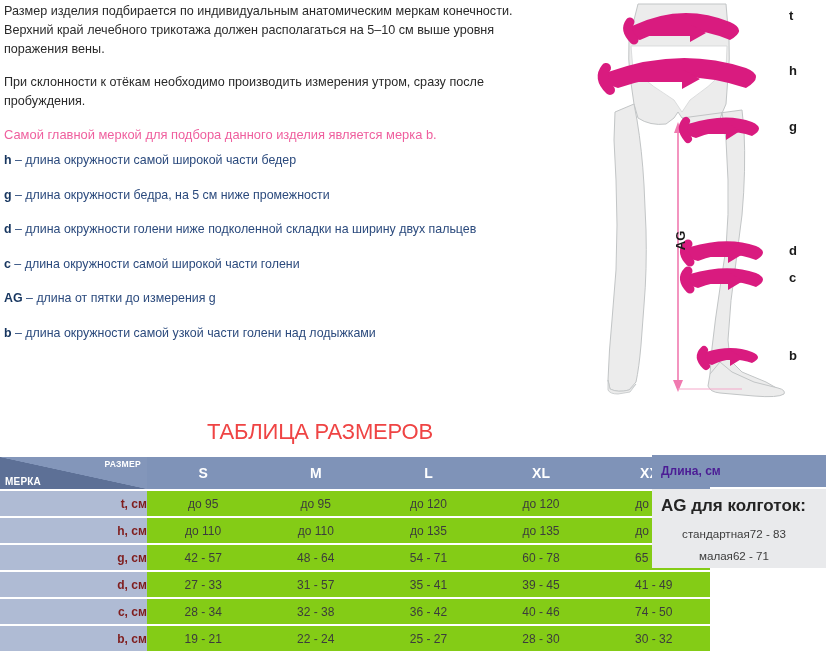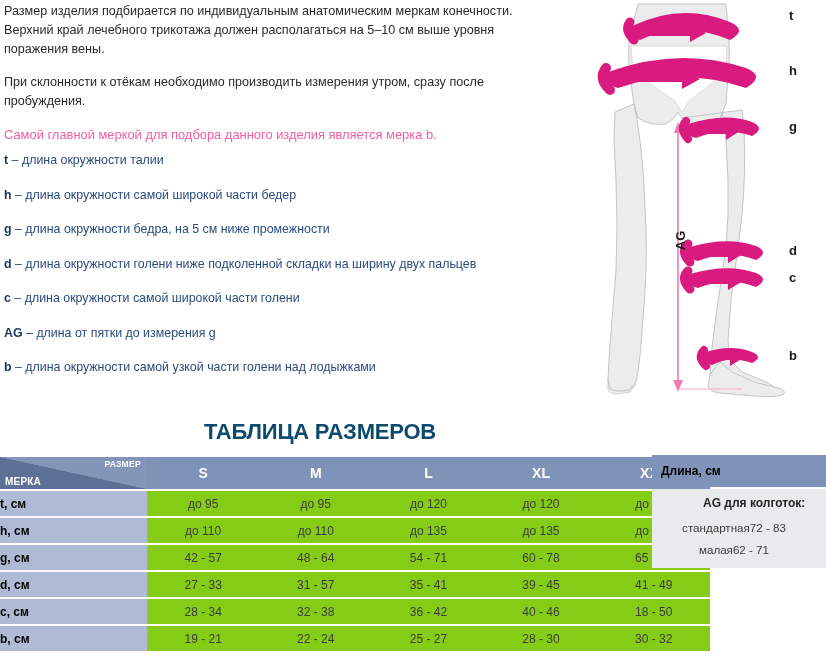--- a/index.html
+++ b/index.html
@@ -45,22 +45,22 @@
   .ag-label{
     position:absolute;left:671px;top:233px;
     font-size:13px;font-weight:bold;color:#1a1a1a;
     transform:rotate(-90deg);transform-origin:center center;
     letter-spacing:0px;
   }
 
   
   .table-title{
     position:absolute;left:0;top:419px;width:640px;
-    text-align:center;font-size:22px;font-weight:bold;
-    color:#0c4a6e;letter-spacing:-0.2px;
+    text-align:center;font-size:22px;font-weight:normal;
+    color:#ef4444;letter-spacing:-0.2px;
     font-family:"Liberation Sans","DejaVu Sans",sans-serif;
   }
 
   
   .sizetable{position:absolute;left:0;top:455px;width:643px;}
   .sizetable table{border-collapse:separate;border-spacing:0 2px;width:710px;}
   .sizetable th,.sizetable td{padding:0;}
 
   .hdr-corner{
     width:133px;height:32px;position:relative;
@@ -77,62 +77,58 @@
   .hdr-corner .merka{
     position:absolute;left:5px;bottom:2px;font-size:10px;font-weight:bold;
     color:#ffffff;letter-spacing:0.2px;z-index:2;
   }
   .hdr-size{
     background:#7f93b8;color:#ffffff;font-size:14px;font-weight:bold;
     height:32px;text-align:center;width:102px;
   }
 
   .cell-measure{
-    background:#afbbd4;color:#000000;font-size:12px;font-weight:bold;
-    height:25px;text-align:left;width:133px;
+    background:#afbbd4;color:#7f1d1d;font-size:12px;font-weight:bold;
+    height:25px;text-align:right;width:133px;
   }
   .cell-val{
     background:#84cc16;color:#3c3c3c;font-size:12px;
     height:25px;text-align:center;width:102px;
   }
 
   
   .lenpanel{position:absolute;left:652px;top:455px;width:174px;}
   .len-head{
-    background:#7f93b8;color:#000000;height:32px;
+    background:#7f93b8;color:#4c1d95;height:32px;
     font-size:12px;font-weight:bold;
     display:flex;align-items:center;padding-left:9px;box-sizing:border-box;
   }
   .len-body{
     background:#e9eaec;margin-top:2px;padding:7px 9px 9px 9px;
     box-sizing:border-box;height:79px;
   }
-  .len-title{font-size:12px;font-weight:bold;color:#242424;margin-bottom:11px;margin-left:42px;}
+  .len-title{font-size:17px;font-weight:bold;color:#242424;margin-bottom:11px;}
   .len-row{
     display:flex;justify-content:center;
     font-size:11.6px;color:#3c3c3c;margin-bottom:9px;
   }
   .len-row .lv{padding-right:10px;}
 </style>
 </head>
 <body>
 
 <div class="page">
 
   <div class="intro">
     <p>Размер изделия подбирается по индивидуальным анатомическим меркам конечности. Верхний край лечебного трикотажа должен располагаться на 5–10 см выше уровня поражения вены.</p>
     <p>При склонности к отёкам необходимо производить измерения утром, сразу после пробуждения.</p>
     <p class="highlight">Самой главной меркой для подбора данного изделия является мерка b.</p>
   </div>
 
   <div class="legend">
-    <div class="row">
-      <b>t</b>
-      <span>– длина окружности талии</span>
-    </div>
     <div class="row">
       <b>h</b>
       <span>– длина окружности самой широкой части бедер</span>
     </div>
     <div class="row">
       <b>g</b>
       <span>– длина окружности бедра, на 5 см ниже промежности</span>
     </div>
     <div class="row">
       <b>d</b>
@@ -283,21 +279,21 @@
           <td class="cell-val">35 - 41</td>
           <td class="cell-val">39 - 45</td>
           <td class="cell-val">41 - 49</td>
         </tr>
         <tr>
           <td class="cell-measure">c, см</td>
           <td class="cell-val">28 - 34</td>
           <td class="cell-val">32 - 38</td>
           <td class="cell-val">36 - 42</td>
           <td class="cell-val">40 - 46</td>
-          <td class="cell-val">18 - 50</td>
+          <td class="cell-val">74 - 50</td>
         </tr>
         <tr>
           <td class="cell-measure">b, см</td>
           <td class="cell-val">19 - 21</td>
           <td class="cell-val">22 - 24</td>
           <td class="cell-val">25 - 27</td>
           <td class="cell-val">28 - 30</td>
           <td class="cell-val">30 - 32</td>
         </tr>
       </tbody>

